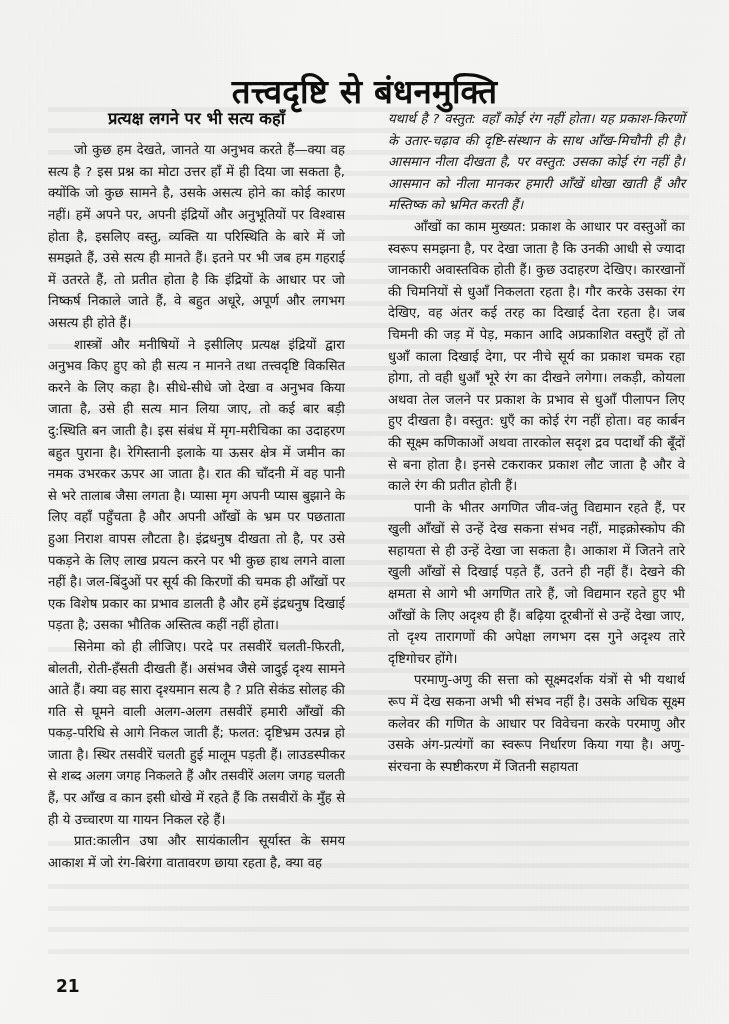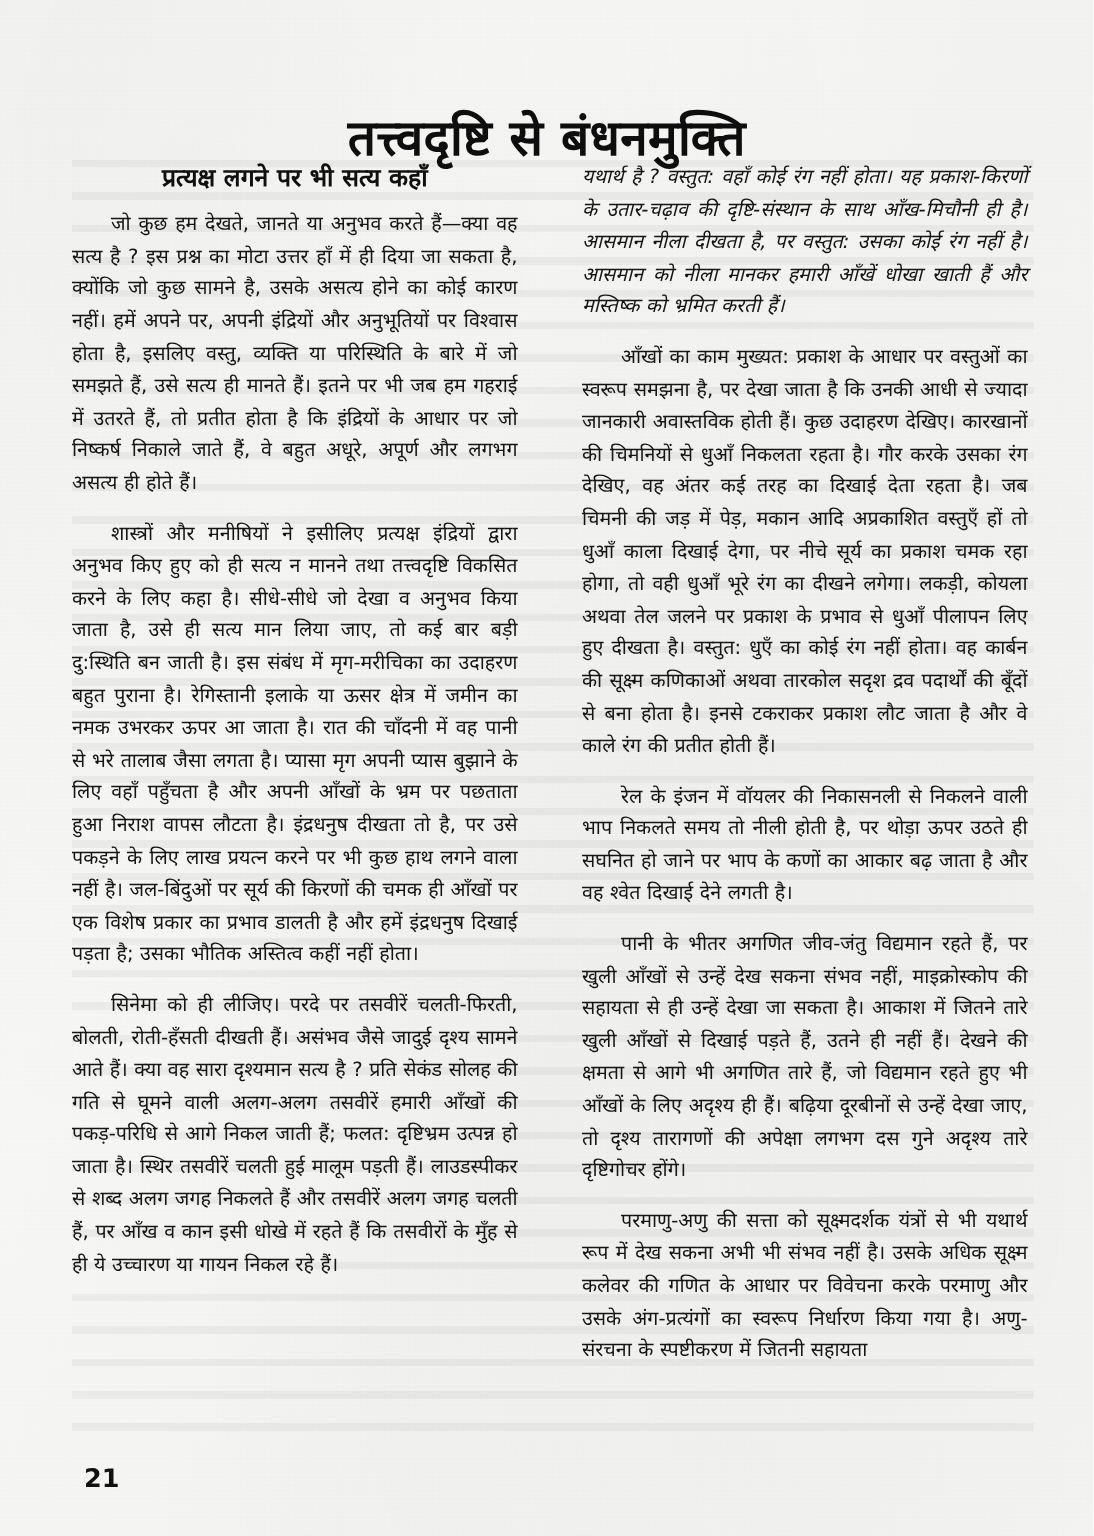--- a/index.html
+++ b/index.html
@@ -96,21 +96,21 @@
     font-family: "DejaVu Sans", "Liberation Sans", sans-serif;
     font-size: 13.1px;
     line-height: 21.6px;
     text-align: justify;
     text-justify: inter-word;
     text-indent: 26px;
     color: #141414;
     hyphens: none;
     word-spacing: 0.2px;
   }
-  .col p + p { margin-top: 12px; }
+  .col p + p { margin-top: 0px; }
   .col-right p:first-child { text-indent: 0; font-style: italic; }
 
   .folio {
     position: absolute;
     left: 56px;
     bottom: 28px;
     font-family: "DejaVu Sans", "Liberation Sans", sans-serif;
     font-size: 17px;
     font-weight: 700;
     color: #111111;
@@ -124,26 +124,26 @@
 
   <h1 class="title">तत्त्वदृष्टि से बंधनमुक्ति</h1>
 
   <div class="columns">
 
     <div class="col col-left">
       <h2 class="subtitle">प्रत्यक्ष लगने पर भी सत्य कहाँ</h2>
       <p>जो कुछ हम देखते, जानते या अनुभव करते हैं—क्या वह सत्य है ? इस प्रश्न का मोटा उत्तर हाँ में ही दिया जा सकता है, क्योंकि जो कुछ सामने है, उसके असत्य होने का कोई कारण नहीं। हमें अपने पर, अपनी इंद्रियों और अनुभूतियों पर विश्वास होता है, इसलिए वस्तु, व्यक्ति या परिस्थिति के बारे में जो समझते हैं, उसे सत्य ही मानते हैं। इतने पर भी जब हम गहराई में उतरते हैं, तो प्रतीत होता है कि इंद्रियों के आधार पर जो निष्कर्ष निकाले जाते हैं, वे बहुत अधूरे, अपूर्ण और लगभग असत्य ही होते हैं।</p>
       <p>शास्त्रों और मनीषियों ने इसीलिए प्रत्यक्ष इंद्रियों द्वारा अनुभव किए हुए को ही सत्य न मानने तथा तत्त्वदृष्टि विकसित करने के लिए कहा है। सीधे-सीधे जो देखा व अनुभव किया जाता है, उसे ही सत्य मान लिया जाए, तो कई बार बड़ी दु:स्थिति बन जाती है। इस संबंध में मृग-मरीचिका का उदाहरण बहुत पुराना है। रेगिस्तानी इलाके या ऊसर क्षेत्र में जमीन का नमक उभरकर ऊपर आ जाता है। रात की चाँदनी में वह पानी से भरे तालाब जैसा लगता है। प्यासा मृग अपनी प्यास बुझाने के लिए वहाँ पहुँचता है और अपनी आँखों के भ्रम पर पछताता हुआ निराश वापस लौटता है। इंद्रधनुष दीखता तो है, पर उसे पकड़ने के लिए लाख प्रयत्न करने पर भी कुछ हाथ लगने वाला नहीं है। जल-बिंदुओं पर सूर्य की किरणों की चमक ही आँखों पर एक विशेष प्रकार का प्रभाव डालती है और हमें इंद्रधनुष दिखाई पड़ता है; उसका भौतिक अस्तित्व कहीं नहीं होता।</p>
       <p>सिनेमा को ही लीजिए। परदे पर तसवीरें चलती-फिरती, बोलती, रोती-हँसती दीखती हैं। असंभव जैसे जादुई दृश्य सामने आते हैं। क्या वह सारा दृश्यमान सत्य है ? प्रति सेकंड सोलह की गति से घूमने वाली अलग-अलग तसवीरें हमारी आँखों की पकड़-परिधि से आगे निकल जाती हैं; फलत: दृष्टिभ्रम उत्पन्न हो जाता है। स्थिर तसवीरें चलती हुई मालूम पड़ती हैं। लाउडस्पीकर से शब्द अलग जगह निकलते हैं और तसवीरें अलग जगह चलती हैं, पर आँख व कान इसी धोखे में रहते हैं कि तसवीरों के मुँह से ही ये उच्चारण या गायन निकल रहे हैं।</p>
+      <p>प्रात:कालीन उषा और सायंकालीन सूर्यास्त के समय आकाश में जो रंग-बिरंगा वातावरण छाया रहता है, क्या वह</p>
     </div>
 
     <div class="col col-right">
       <p>यथार्थ है ? वस्तुत: वहाँ कोई रंग नहीं होता। यह प्रकाश-किरणों के उतार-चढ़ाव की दृष्टि-संस्थान के साथ आँख-मिचौनी ही है। आसमान नीला दीखता है, पर वस्तुत: उसका कोई रंग नहीं है। आसमान को नीला मानकर हमारी आँखें धोखा खाती हैं और मस्तिष्क को भ्रमित करती हैं।</p>
       <p>आँखों का काम मुख्यत: प्रकाश के आधार पर वस्तुओं का स्वरूप समझना है, पर देखा जाता है कि उनकी आधी से ज्यादा जानकारी अवास्तविक होती हैं। कुछ उदाहरण देखिए। कारखानों की चिमनियों से धुआँ निकलता रहता है। गौर करके उसका रंग देखिए, वह अंतर कई तरह का दिखाई देता रहता है। जब चिमनी की जड़ में पेड़, मकान आदि अप्रकाशित वस्तुएँ हों तो धुआँ काला दिखाई देगा, पर नीचे सूर्य का प्रकाश चमक रहा होगा, तो वही धुआँ भूरे रंग का दीखने लगेगा। लकड़ी, कोयला अथवा तेल जलने पर प्रकाश के प्रभाव से धुआँ पीलापन लिए हुए दीखता है। वस्तुत: धुएँ का कोई रंग नहीं होता। वह कार्बन की सूक्ष्म कणिकाओं अथवा तारकोल सदृश द्रव पदार्थों की बूँदों से बना होता है। इनसे टकराकर प्रकाश लौट जाता है और वे काले रंग की प्रतीत होती हैं।</p>
-      <p>रेल के इंजन में वॉयलर की निकासनली से निकलने वाली भाप निकलते समय तो नीली होती है, पर थोड़ा ऊपर उठते ही सघनित हो जाने पर भाप के कणों का आकार बढ़ जाता है और वह श्वेत दिखाई देने लगती है।</p>
       <p>पानी के भीतर अगणित जीव-जंतु विद्यमान रहते हैं, पर खुली आँखों से उन्हें देख सकना संभव नहीं, माइक्रोस्कोप की सहायता से ही उन्हें देखा जा सकता है। आकाश में जितने तारे खुली आँखों से दिखाई पड़ते हैं, उतने ही नहीं हैं। देखने की क्षमता से आगे भी अगणित तारे हैं, जो विद्यमान रहते हुए भी आँखों के लिए अदृश्य ही हैं। बढ़िया दूरबीनों से उन्हें देखा जाए, तो दृश्य तारागणों की अपेक्षा लगभग दस गुने अदृश्य तारे दृष्टिगोचर होंगे।</p>
       <p>परमाणु-अणु की सत्ता को सूक्ष्मदर्शक यंत्रों से भी यथार्थ रूप में देख सकना अभी भी संभव नहीं है। उसके अधिक सूक्ष्म कलेवर की गणित के आधार पर विवेचना करके परमाणु और उसके अंग-प्रत्यंगों का स्वरूप निर्धारण किया गया है। अणु-संरचना के स्पष्टीकरण में जितनी सहायता</p>
     </div>
 
   </div>
 
   <div class="folio">21</div>
 
 </div>
 

